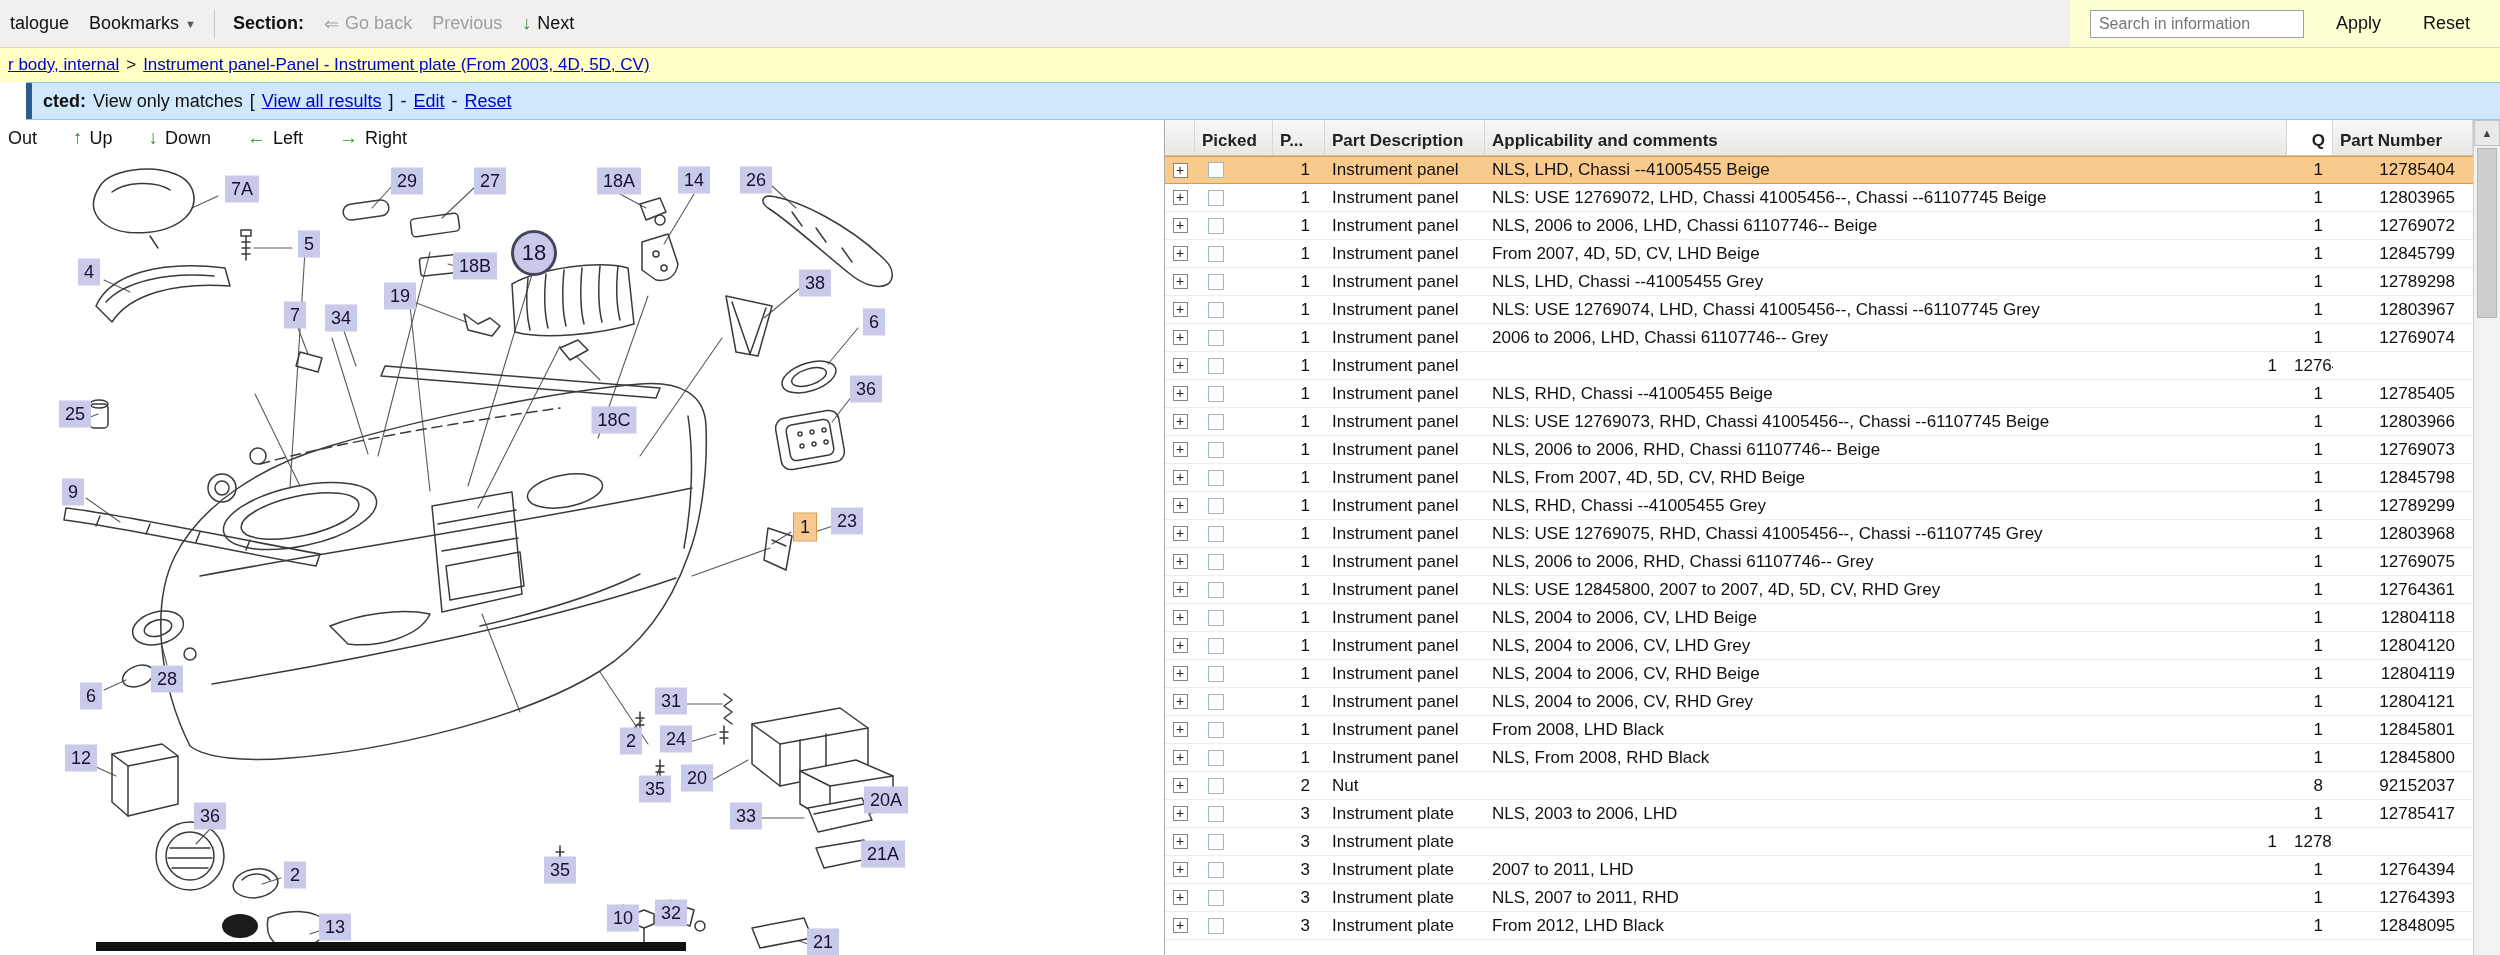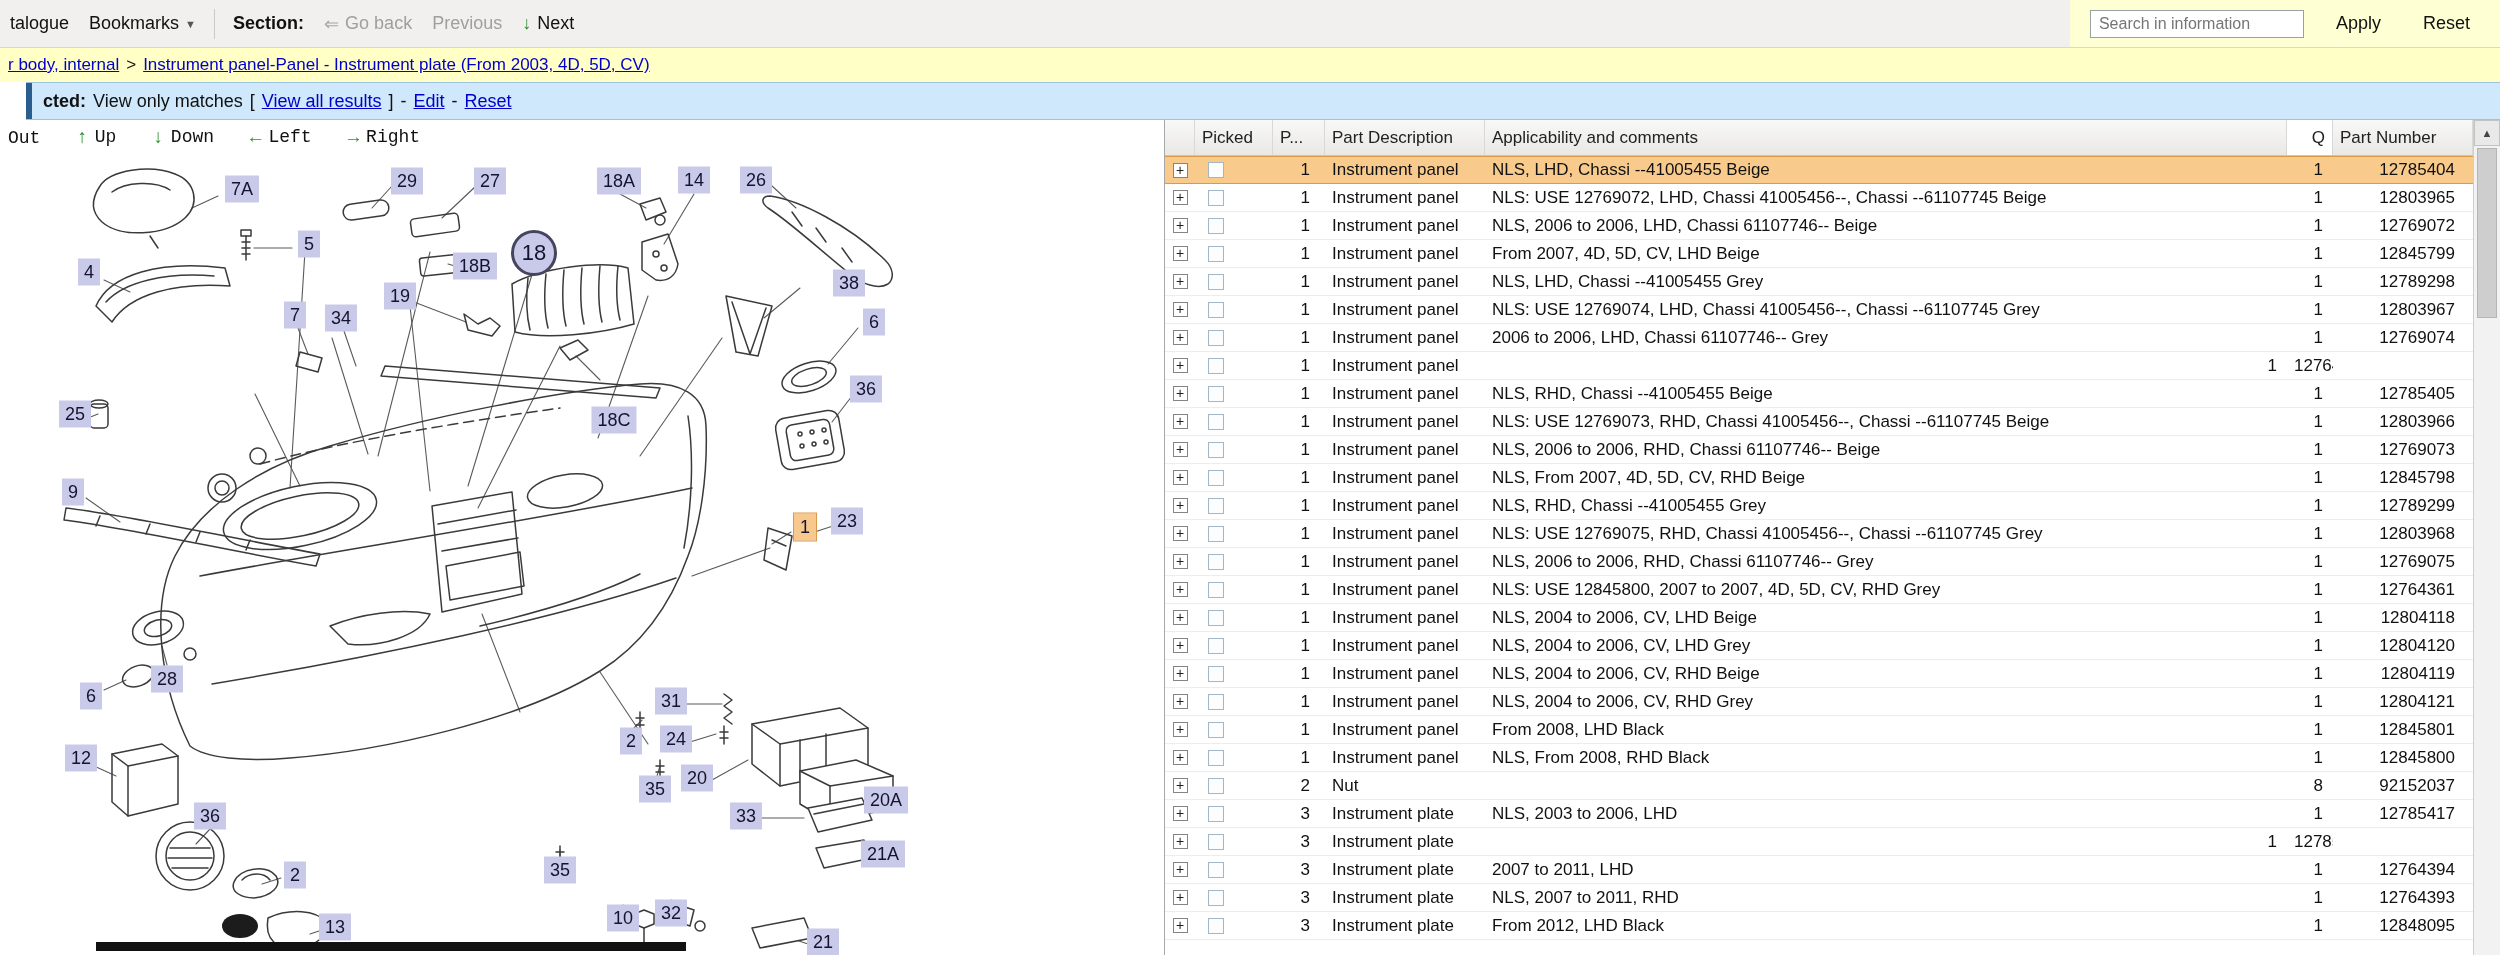--- a/index.html
+++ b/index.html
@@ -24,35 +24,35 @@
 
   
   .filterbar { height:38px; background:#cfe8fb; border-top:1px solid #9dc3e0; border-bottom:1px solid #9dc3e0; display:flex; align-items:center; font-size:18px; gap:7px; white-space:nowrap;margin-left:26px; }
   .filter-edge { width:6px; height:100%; background:#2b5e8e; margin-right:4px; }
   .bold { font-weight:bold; }
 
   
   .main { display:flex; height:835px; }
   .left { width:1165px; min-width:1165px; border-right:1px solid #a8a8a8; display:flex; flex-direction:column; background:#fff; }
   .navband { height:36px; display:flex; align-items:center; font-size:18px; gap:36px; padding-left:8px; }
-  .navitem { display:flex; align-items:flex-start; gap:7px; cursor:default;font-family:Liberation Mono, monospace; }
+  .navitem { display:flex; align-items:flex-end; gap:7px; cursor:default; }
   .navarrow { color:#2f8f2f; font-weight:bold; font-size:19px; }
 
   .diagram { position:relative; flex:1; overflow:hidden; background:#fff; }
   .diagram svg { position:absolute; left:0; top:0; }
   .dlabel { position:absolute; transform:translate(-50%,-50%); background:#c9c9ea; color:#14142e; font-size:18px; line-height:27px; padding:0 6px; white-space:nowrap; z-index:2;text-align:center; }
   .dlabel.circle { width:46px; height:46px; line-height:40px; padding:0; text-align:center; border-radius:50%; border:3px solid #45455f; font-size:22px; }
   .dlabel.hl { background:#f7c98f; outline:1px solid #d99a4e; }
 
   
   .right { flex:1; display:flex; background:#fff; overflow:hidden; }
   .tablewrap { flex:1; display:flex; flex-direction:column; overflow:hidden; }
   .thead, .trow { display:grid; grid-template-columns:30px 78px 52px 160px 1fr 46px 140px; align-items:center; }
   .thead { height:36px; background:linear-gradient(#f8f8f7,#e9e8e5); border-bottom:1px solid #c6c6c6; font-size:17px; color:#222; }
-  .hc { border-right:1px solid #d8d8d6; height:100%; display:flex; align-items:center; padding:16px 7px; overflow:hidden; white-space:nowrap; }
+  .hc { border-right:1px solid #d8d8d6; height:100%; display:flex; align-items:flex-end; padding:4px 7px; overflow:hidden; white-space:nowrap;font-weight:bold; }
   .hc.right { justify-content:flex-end; }
   .tbody { flex:1; overflow:hidden; }
   .trow { height:28px; font-size:17px; border-bottom:1px solid #ededed; white-space:nowrap; }
   .trow.hl { background:#f8cb8c; border-top:1px solid #dd9a45; border-bottom:1px solid #dd9a45; }
   .cell { overflow:hidden; padding:0 7px; }
   .c-exp { display:flex; justify-content:center; padding:0; }
   .plus { width:15px; height:15px; border:1px solid #848484; background:#fff; color:#222; font-size:14px; line-height:12px; text-align:center; }
   .c-pick { display:flex; padding-left:13px; }
   .cb { width:16px; height:16px; border:1px solid #a3b6c6; background:#fcfdfe; }
   .c-pos { text-align:right; padding-right:15px; }
@@ -363,21 +363,21 @@
             <div class="dlabel" style="left: 407px; top: 25px;">29</div>
             <div class="dlabel" style="left: 490px; top: 25px;">27</div>
             <div class="dlabel" style="left: 619px; top: 25px;">18A</div>
             <div class="dlabel" style="left: 694px; top: 24px;">14</div>
             <div class="dlabel" style="left: 756px; top: 24px;">26</div>
             <div class="dlabel" style="left: 309px; top: 88px;">5</div>
             <div class="dlabel" style="left: 89px; top: 116px;">4</div>
             <div class="dlabel" style="left: 475px; top: 110px;">18B</div>
             <div class="dlabel circle" style="left: 534px; top: 97px;">18</div>
             <div class="dlabel" style="left: 400px; top: 140px;">19</div>
-            <div class="dlabel" style="left: 849px; top: 127px;">38</div>
+            <div class="dlabel" style="left: 815px; top: 127px;">38</div>
             <div class="dlabel" style="left: 295px; top: 159px;">7</div>
             <div class="dlabel" style="left: 341px; top: 162px;">34</div>
             <div class="dlabel" style="left: 614px; top: 220px; margin-top: 44px;">18C</div>
             <div class="dlabel" style="left: 874px; top: 166px;">6</div>
             <div class="dlabel" style="left: 866px; top: 233px;">36</div>
             <div class="dlabel" style="left: 75px; top: 258px;">25</div>
             <div class="dlabel" style="left: 73px; top: 336px;">9</div>
             <div class="dlabel hl" style="left: 805px; top: 371px;">1</div>
             <div class="dlabel" style="left: 847px; top: 365px;">23</div>
             <div class="dlabel" style="left: 167px; top: 523px;">28</div>

